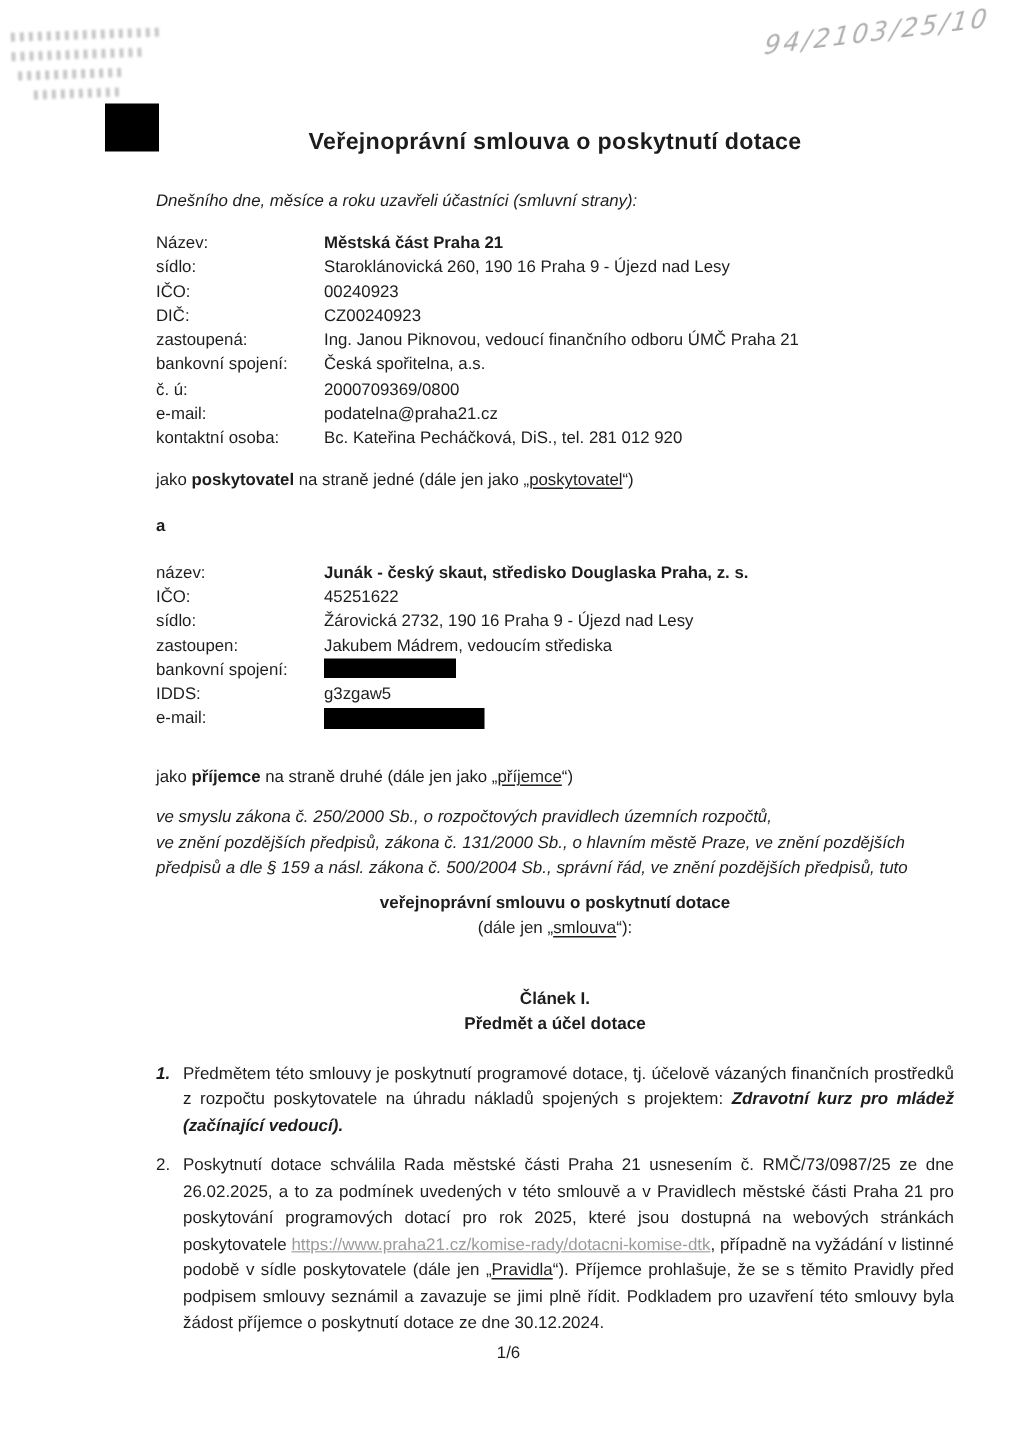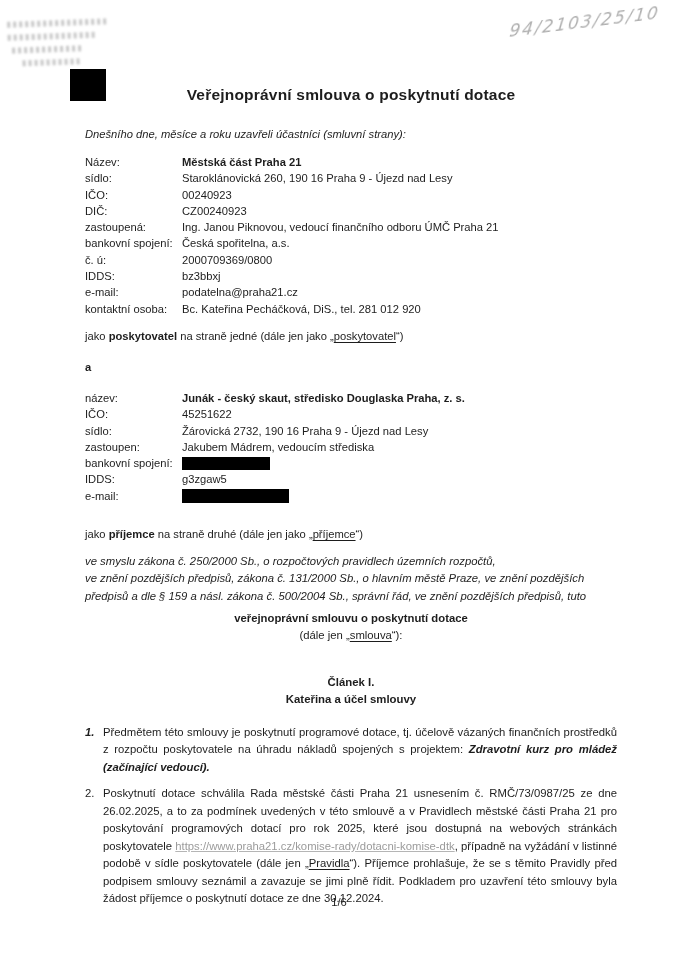--- a/index.html
+++ b/index.html
@@ -7,21 +7,21 @@
     position:relative;
     width:678px;height:960px;
     margin:0 auto;
     background:#ffffff;
     font-family:"Liberation Sans",sans-serif;
     color:#1d1d1d;
     overflow:hidden;
   }
   .content{
     position:absolute;
-    left:85px; top:0;
+    left:104px; top:0;
     width:532px;
   }
   
   .stamp{
     position:absolute; left:8px; top:20px; width:105px;
     transform:rotate(-2deg);
     filter:blur(0.8px); opacity:.55;
   }
   .stamp-line{
     height:6px; margin-bottom:7px;
@@ -47,21 +47,21 @@
     font-size:15.5px; font-weight:700;
     letter-spacing:.2px;
   }
   .intro{
     margin-top:23px;
     font-size:11.2px; font-style:italic; line-height:15px;
   }
   .info-block{ margin-top:12px; }
   .info-block.second{ margin-top:15px; }
   .info-row{ line-height:16.3px; font-size:11.2px; white-space:nowrap; }
-  .lbl{ display:inline-block; width:97px; }
+  .lbl{ display:inline-block; width:112px; }
   .val{}
   .b{ font-weight:700; }
   .bi{ font-weight:700; font-style:italic; }
   .u{ text-decoration:underline; text-underline-offset:2px; }
   .redacted{
     display:inline-block; background:#000; vertical-align:middle;
     height:13px; margin-top:-2px;
   }
   .redacted.w1{ width:88px; }
   .redacted.w2{ width:107px; height:14px; }
@@ -118,21 +118,20 @@
     <div class="intro">Dnešního dne, měsíce a roku uzavřeli účastníci (smluvní strany):</div>
 
     <div class="info-block">
       <div class="info-row"><span class="lbl">Název:</span><span class="val b">Městská část Praha 21</span></div>
       <div class="info-row"><span class="lbl">sídlo:</span><span class="val">Staroklánovická 260, 190 16 Praha 9 - Újezd nad Lesy</span></div>
       <div class="info-row"><span class="lbl">IČO:</span><span class="val">00240923</span></div>
       <div class="info-row"><span class="lbl">DIČ:</span><span class="val">CZ00240923</span></div>
       <div class="info-row"><span class="lbl">zastoupená:</span><span class="val">Ing. Janou Piknovou, vedoucí finančního odboru ÚMČ Praha 21</span></div>
       <div class="info-row"><span class="lbl">bankovní spojení:</span><span class="val">Česká spořitelna, a.s.</span></div>
       <div class="info-row"><span class="lbl">č. ú:</span><span class="val">2000709369/0800</span></div>
-      <div class="info-row"><span class="lbl">IDDS:</span><span class="val">bz3bbxj</span></div>
       <div class="info-row"><span class="lbl">e-mail:</span><span class="val">podatelna@praha21.cz</span></div>
       <div class="info-row"><span class="lbl">kontaktní osoba:</span><span class="val">Bc. Kateřina Pecháčková, DiS., tel. 281 012 920</span></div>
     </div>
 
     <div class="role-line"><span>jako </span><span class="b">poskytovatel</span><span> na straně jedné (dále jen jako „</span><span class="u">poskytovatel</span><span>“)</span></div>
 
     <div class="conjunction">a</div>
 
     <div class="info-block second">
       <div class="info-row"><span class="lbl">název:</span><span class="val b">Junák - český skaut, středisko Douglaska Praha, z. s.</span></div>
@@ -152,21 +151,21 @@
       <div>předpisů a dle § 159 a násl. zákona č. 500/2004 Sb., správní řád, ve znění pozdějších předpisů, tuto</div>
     </div>
 
     <div class="contract-head">
       <div class="line1">veřejnoprávní smlouvu o poskytnutí dotace</div>
       <div><span>(dále jen „</span><span class="u">smlouva</span><span>“):</span></div>
     </div>
 
     <div class="article-head">
       <div>Článek I.</div>
-      <div>Kateřina a účel smlouvy</div>
+      <div>Předmět a účel dotace</div>
     </div>
 
     <div class="para">
       <span class="para-num bi">1.</span>
       <span class="para-body"><span>Předmětem této smlouvy je poskytnutí programové dotace, tj. účelově vázaných finančních prostředků z rozpočtu poskytovatele na úhradu nákladů spojených s projektem: </span><span class="bi">Zdravotní kurz pro mládež (začínající vedoucí).</span></span>
     </div>
 
     <div class="para p2">
       <span class="para-num">2.</span>
       <span class="para-body"><span>Poskytnutí dotace schválila Rada městské části Praha 21 usnesením č. RMČ/73/0987/25 ze dne 26.02.2025, a to za podmínek uvedených v této smlouvě a v Pravidlech městské části Praha 21 pro poskytování programových dotací pro rok 2025, které jsou dostupná na webových stránkách poskytovatele </span><span class="link">https://www.praha21.cz/komise-rady/dotacni-komise-dtk</span><span>, případně na vyžádání v listinné podobě v sídle poskytovatele (dále jen „</span><span class="u">Pravidla</span><span>“). Příjemce prohlašuje, že se s těmito Pravidly před podpisem smlouvy seznámil a zavazuje se jimi plně řídit. Podkladem pro uzavření této smlouvy byla žádost příjemce o poskytnutí dotace ze dne 30.12.2024.</span></span>

